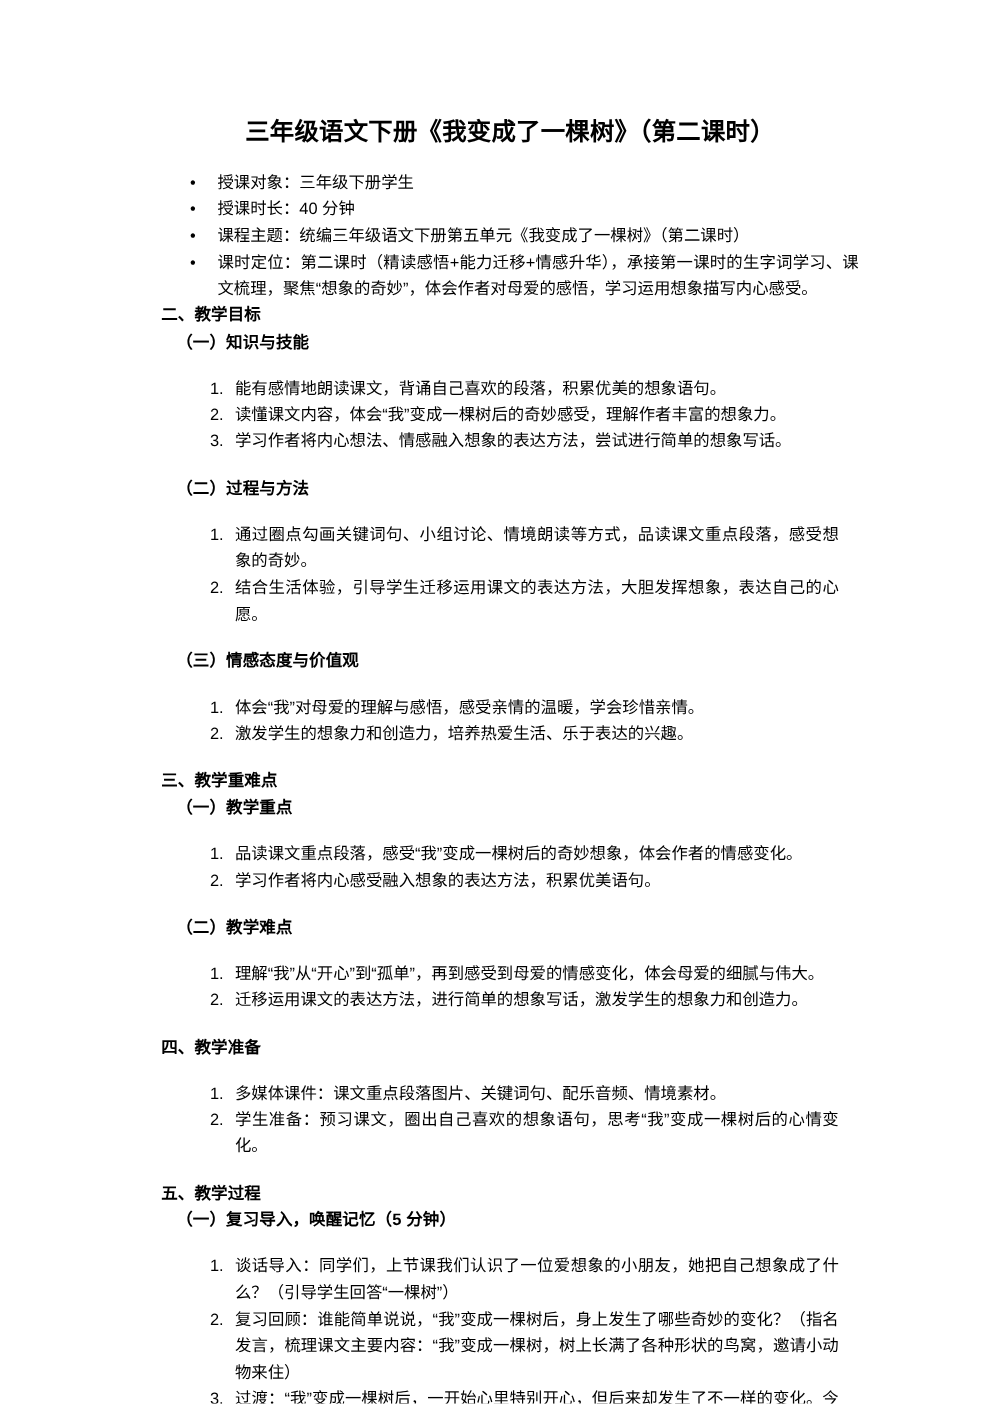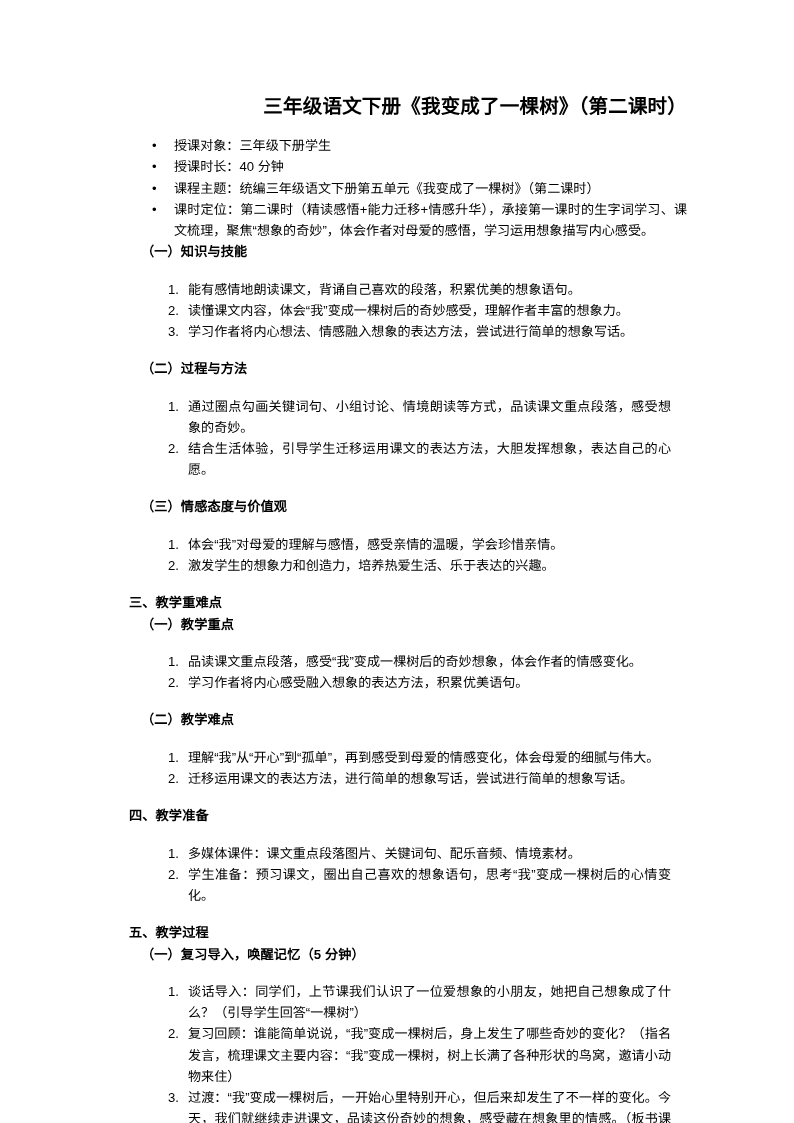--- a/index.html
+++ b/index.html
@@ -26,21 +26,21 @@
     position: absolute;
     left: 129px;
     top: 92px;
     width: 558px;
   }
 
   
   .doc-title {
     font-size: 19.5px;
     font-weight: bold;
-    text-align: right;
+    text-align: center;
     line-height: 1.5;
     margin: 0 0 14px 0;
     letter-spacing: 0.2px;
   }
 
   
   .h1 {
     font-size: 13.2px;
     font-weight: bold;
     line-height: 1.62;
@@ -127,20 +127,21 @@
 
     <h1 class="doc-title">三年级语文下册《我变成了一棵树》（第二课时）</h1>
 
     <ul class="bullets">
       <li>授课对象：三年级下册学生</li>
       <li>授课时长：40 分钟</li>
       <li>课程主题：统编三年级语文下册第五单元《我变成了一棵树》（第二课时）</li>
       <li>课时定位：第二课时（精读感悟+能力迁移+情感升华），承接第一课时的生字词学习、课文梳理，聚焦“想象的奇妙”，体会作者对母爱的感悟，学习运用想象描写内心感受。</li>
     </ul>
 
+    <div class="h1">二、教学目标</div>
 
     <div class="h2">（一）知识与技能</div>
     <ol class="nums">
       <li>能有感情地朗读课文，背诵自己喜欢的段落，积累优美的想象语句。</li>
       <li>读懂课文内容，体会“我”变成一棵树后的奇妙感受，理解作者丰富的想象力。</li>
       <li>学习作者将内心想法、情感融入想象的表达方法，尝试进行简单的想象写话。</li>
     </ol>
 
     <div class="h2">（二）过程与方法</div>
     <ol class="nums">
@@ -158,21 +159,21 @@
 
     <div class="h2">（一）教学重点</div>
     <ol class="nums">
       <li>品读课文重点段落，感受“我”变成一棵树后的奇妙想象，体会作者的情感变化。</li>
       <li>学习作者将内心感受融入想象的表达方法，积累优美语句。</li>
     </ol>
 
     <div class="h2">（二）教学难点</div>
     <ol class="nums">
       <li>理解“我”从“开心”到“孤单”，再到感受到母爱的情感变化，体会母爱的细腻与伟大。</li>
-      <li>迁移运用课文的表达方法，进行简单的想象写话，尝试进行简单的想象写话。</li>
+      <li>迁移运用课文的表达方法，进行简单的想象写话，激发学生的想象力和创造力。</li>
     </ol>
 
     <div class="h1">四、教学准备</div>
     <ol class="nums">
       <li>多媒体课件：课文重点段落图片、关键词句、配乐音频、情境素材。</li>
       <li>学生准备：预习课文，圈出自己喜欢的想象语句，思考“我”变成一棵树后的心情变化。</li>
     </ol>
 
     <div class="h1">五、教学过程</div>
 

